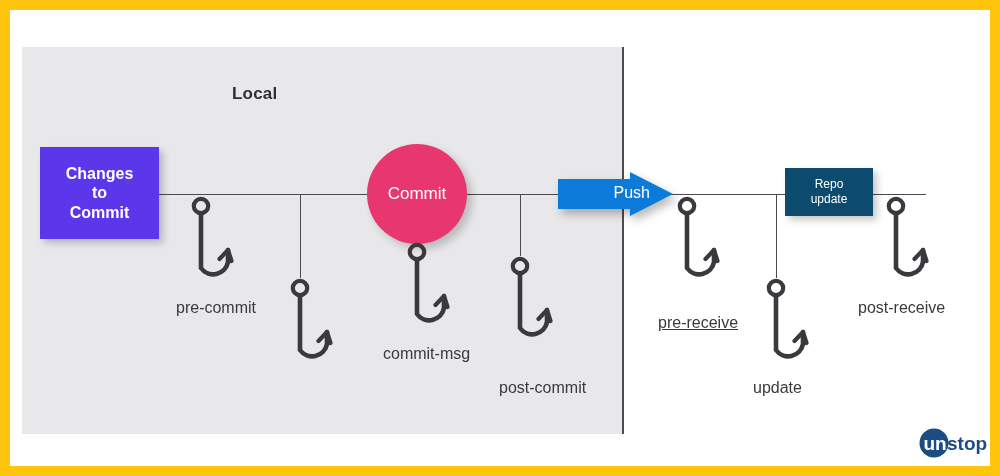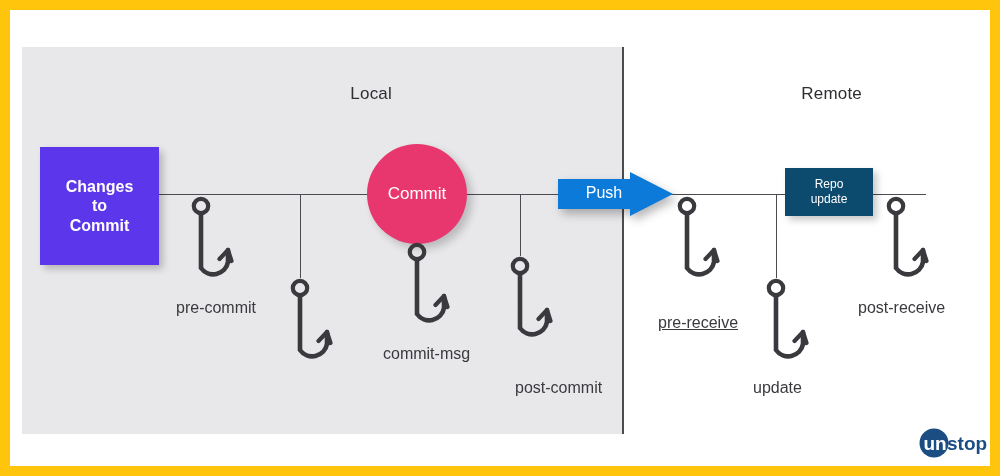--- a/index.html
+++ b/index.html
@@ -31,23 +31,23 @@
   .divider {
     position: absolute;
     left: 612px; top: 37px;
     width: 2px; height: 387px;
     background: #4b4b51;
   }
   
   .sect-title {
     position: absolute;
     font-size: 17px;
-    font-weight: normal;
+    font-weight: bold;
     color: #2f2f33;
-    text-align: right;
+    text-align: left;
     letter-spacing: .2px;
   }
   #title-local  { left: 222px; top: 74px; width: 160px; }
   #title-remote { left: 692px; top: 74px; width: 160px; }
 
   
   .axis {
     position: absolute;
     height: 1.6px;
     background: #4b4b51;
@@ -65,21 +65,21 @@
     flex-direction: column;
     align-items: center;
     justify-content: center;
     color: #ffffff;
     text-align: center;
     box-shadow: 4px 4px 7px rgba(0,0,0,.22);
     line-height: 1.22;
   }
   #box-changes {
     left: 30px; top: 137px;
-    width: 119px; height: 118px;
+    width: 119px; height: 92px;
     background: #5b36eb;
     font-size: 16px; font-weight: bold;
   }
   #box-repo {
     left: 775px; top: 158px;
     width: 88px; height: 48px;
     background: #0c4a6e;
     font-size: 12px;
   }
   
@@ -98,21 +98,21 @@
   #push-arrow {
     position: absolute;
     left: 548px; top: 162px;
     width: 115px; height: 44px;
     filter: drop-shadow(4px 5px 5px rgba(0,0,0,.28));
   }
   #push-label {
     position: absolute;
     left: 548px; top: 174px;
     width: 92px;
-    text-align: center;
+    text-align: right;
     font-size: 16px;
     color: #ffffff;
     pointer-events: none;
   }
   
   .hook { position: absolute; }
   
   .riser {
     position: absolute;
     width: 1.4px;
@@ -137,21 +137,20 @@
 </head>
 <body>
 
 <div id="stage">
   <div id="canvas">
 
     <div class="local-panel"></div>
     <div class="divider"></div>
 
     <div class="sect-title" id="title-local">Local</div>
-    <div class="sect-title" id="title-remote">Remote</div>
 
     <div class="axis" id="axis-local"></div>
     <div class="axis" id="axis-local2"></div>
     <div class="axis" id="axis-remote"></div>
     <div class="axis" id="axis-remote2"></div>
 
     <div class="flowbox" id="box-changes">
       <span>Changes</span>
       <span>to</span>
       <span>Commit</span>
@@ -191,21 +190,21 @@
       <path d="M40,54 L31.5,63 M40,54 L43.5,65" fill="none" stroke="#3a3a3e" stroke-width="4.2" stroke-linecap="round"></path>
     </svg>
     <div class="hook-label" style="left:366px; top:335px;">commit-msg</div>
 
     <div class="riser" style="left:510px; top:184px; height:62px;"></div>
     <svg class="hook" style="left:497px; top:246px; width:46px; height:100px;" viewBox="0 0 46 100">
       <circle cx="13" cy="10" r="7.2" fill="none" stroke="#3a3a3e" stroke-width="4.2"></circle>
       <path d="M13,18 L13,72 a15,15 0 0 0 27,-6 L40,54" fill="none" stroke="#3a3a3e" stroke-width="4.6" stroke-linecap="round"></path>
       <path d="M40,54 L31.5,63 M40,54 L43.5,65" fill="none" stroke="#3a3a3e" stroke-width="4.2" stroke-linecap="round"></path>
     </svg>
-    <div class="hook-label" style="left:498px; top:369px;">post-commit</div>
+    <div class="hook-label" style="left:482px; top:369px;">post-commit</div>
 
     <svg class="hook" style="left:664px; top:186px; width:46px; height:100px;" viewBox="0 0 46 100">
       <circle cx="13" cy="10" r="7.2" fill="none" stroke="#3a3a3e" stroke-width="4.2"></circle>
       <path d="M13,18 L13,72 a15,15 0 0 0 27,-6 L40,54" fill="none" stroke="#3a3a3e" stroke-width="4.6" stroke-linecap="round"></path>
       <path d="M40,54 L31.5,63 M40,54 L43.5,65" fill="none" stroke="#3a3a3e" stroke-width="4.2" stroke-linecap="round"></path>
     </svg>
     <div class="hook-label" style="left:641px; top:304px;text-decoration:underline;">pre-receive</div>
 
     <div class="riser" style="left:766px; top:184px; height:84px;"></div>
     <svg class="hook" style="left:753px; top:268px; width:46px; height:100px;" viewBox="0 0 46 100">

